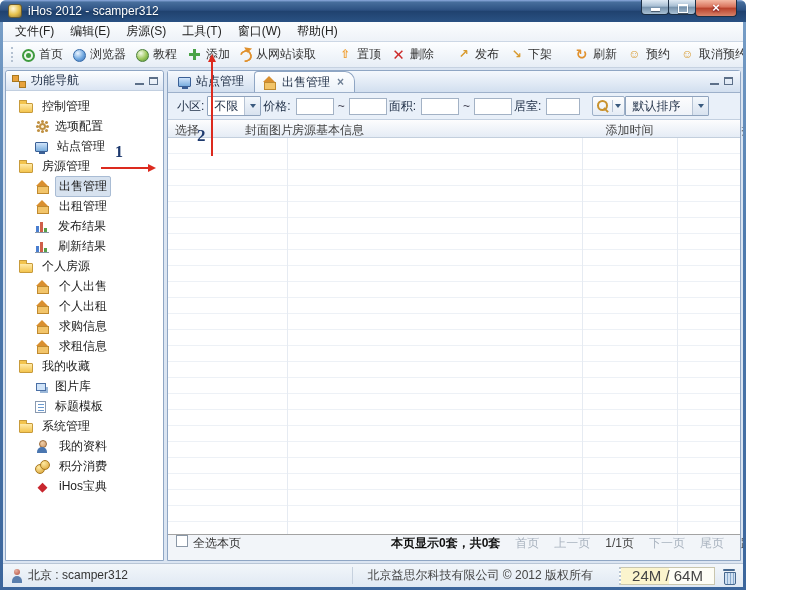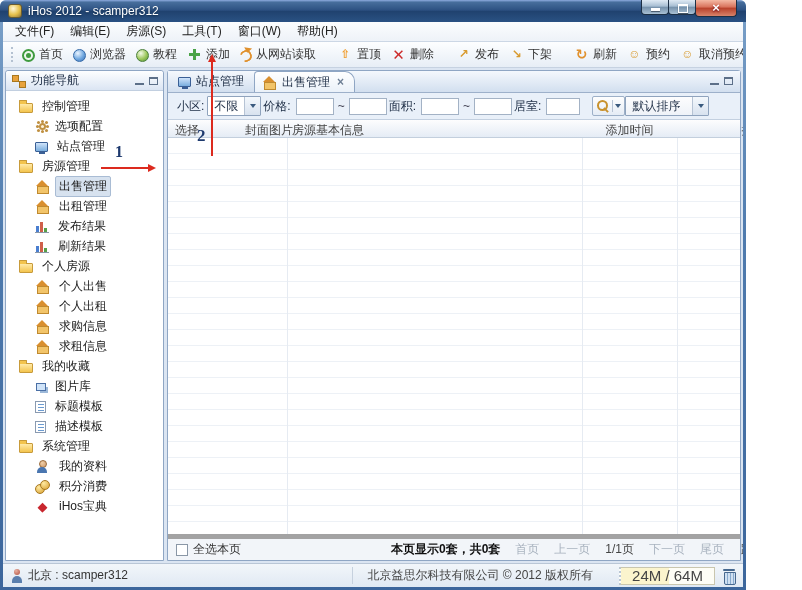--- a/index.html
+++ b/index.html
@@ -170,22 +170,22 @@
   .gh-cover  { left:60px;margin-left:17px; }
   .gh-info   { left:124px; }
   .gh-time   { left:414px; width:95px; text-align:center; }
   .gh-action { left:538px; width:95px; text-align:center; }
   .grid-body { flex:1; position:relative; min-height:0;
     background:repeating-linear-gradient(180deg,#ffffff 0 15px,#edf1f6 15px 16px); }
   .vline { position:absolute; top:0; bottom:0; width:1px; background:#e6ebf2; }
   .vl-1 { left:119px; } .vl-2 { left:414px; } .vl-3 { left:509px; } .vl-4 { left:604px; }
 
   
-  .pagebar { height:26px; flex:none; border-top:5px solid #a3a3a3; background:#f2f5f9;
-    display:flex; align-items:center; padding:0 8px; color:#333; white-space:nowrap; }
+  .pagebar { height:26px; flex:none; border-top:1px solid #a3a3a3; background:#f2f5f9;
+    display:flex; align-items:flex-start; padding:0 8px; color:#333; white-space:nowrap; }
   .chk { width:12px; height:12px; border:1px solid #8a97a6; background:#fff; margin-right:5px; flex:none; }
   .psum { font-weight:bold; color:#101010; margin-left:150px; }
   .plink { margin-left:15px; }
   .plink.disabled { color:#a9b3bf; }
   .pcur { margin-left:15px; color:#444; }
   .jump-label { margin-left:17px; }
   .spin { display:flex; margin:0 4px; align-items:center; }
   .spin-input { width:24px; height:17px; border:1px solid #a3b2c5; border-right:none; text-align:center;
     font-size:11px; background:#f8f9fb; padding:0; }
 
@@ -376,24 +376,20 @@
               <span class="lbl">我的收藏</span>
             </li>
           <li class="ti leaf">
               <span class="ic ic-photos"></span>
               <span class="lbl">图片库</span>
             </li>
           <li class="ti leaf">
               <span class="ic ic-list"></span>
               <span class="lbl">标题模板</span>
             </li>
-          <li class="ti leaf">
-              <span class="ic ic-list"></span>
-              <span class="lbl">描述模板</span>
-            </li>
           <li class="ti">
               <span class="ic ic-folder"></span>
               <span class="lbl">系统管理</span>
             </li>
           <li class="ti leaf">
               <span class="ic ic-person"></span>
               <span class="lbl">我的资料</span>
             </li>
           <li class="ti leaf">
               <span class="ic ic-coins"></span>

